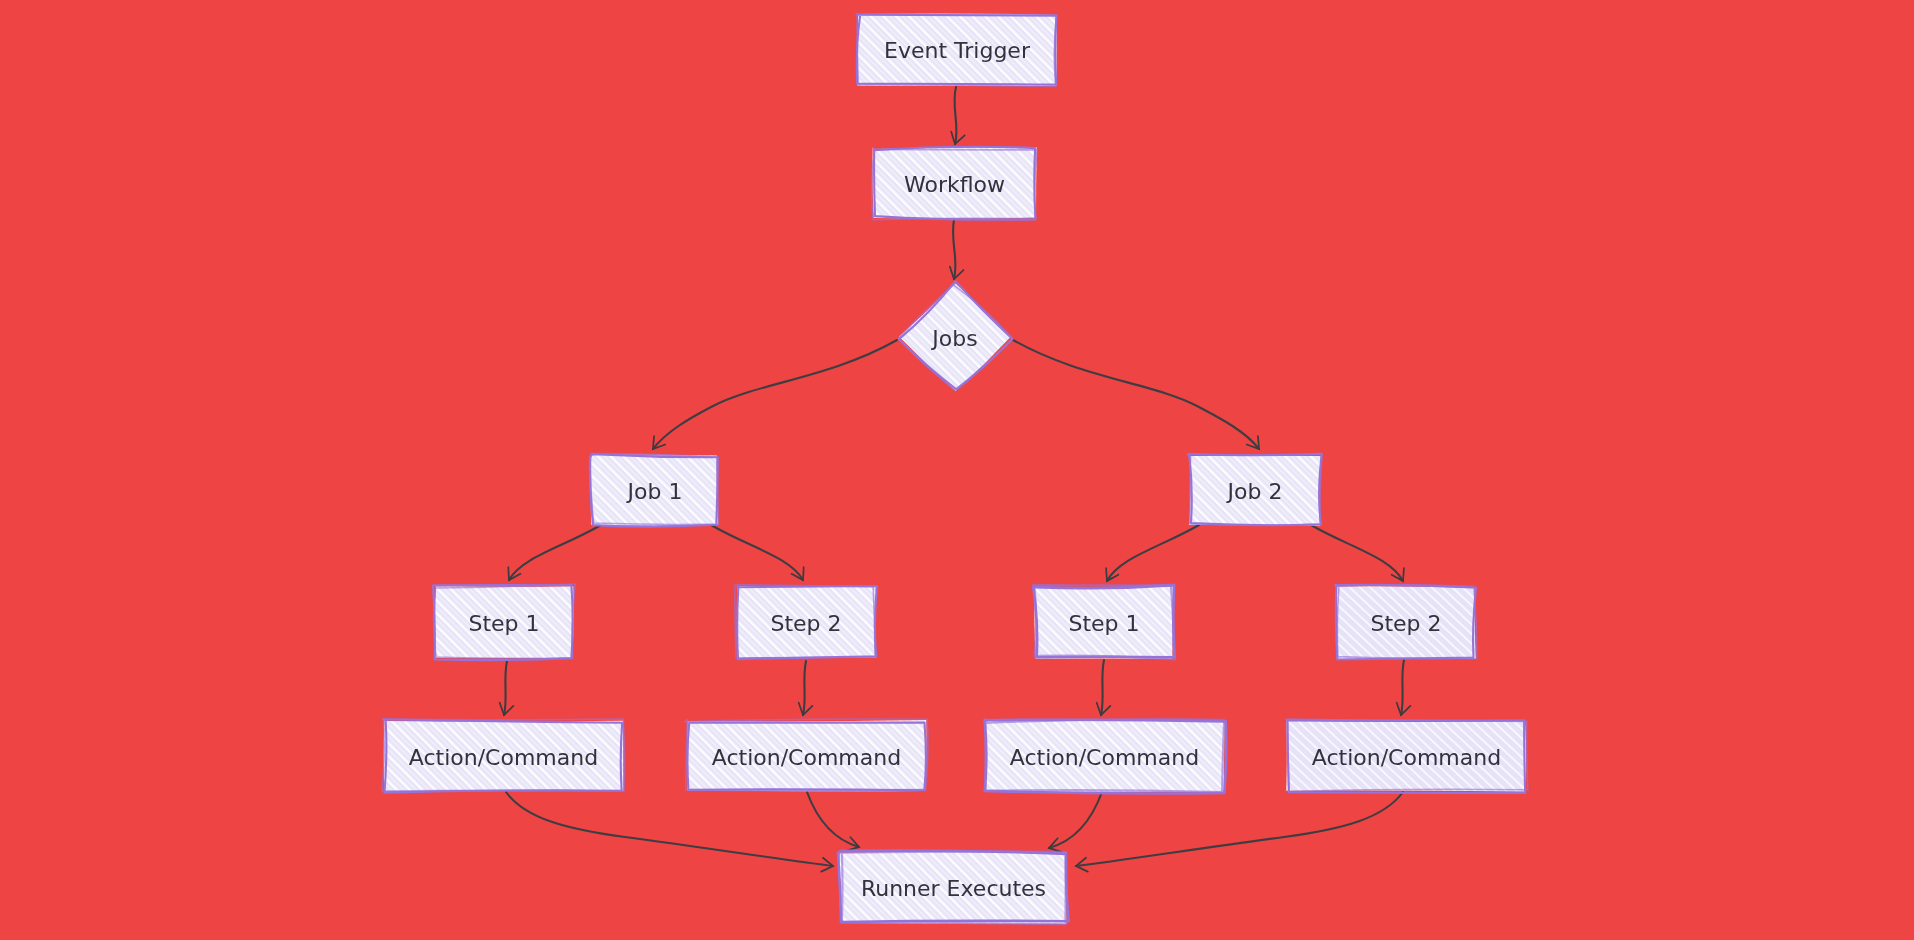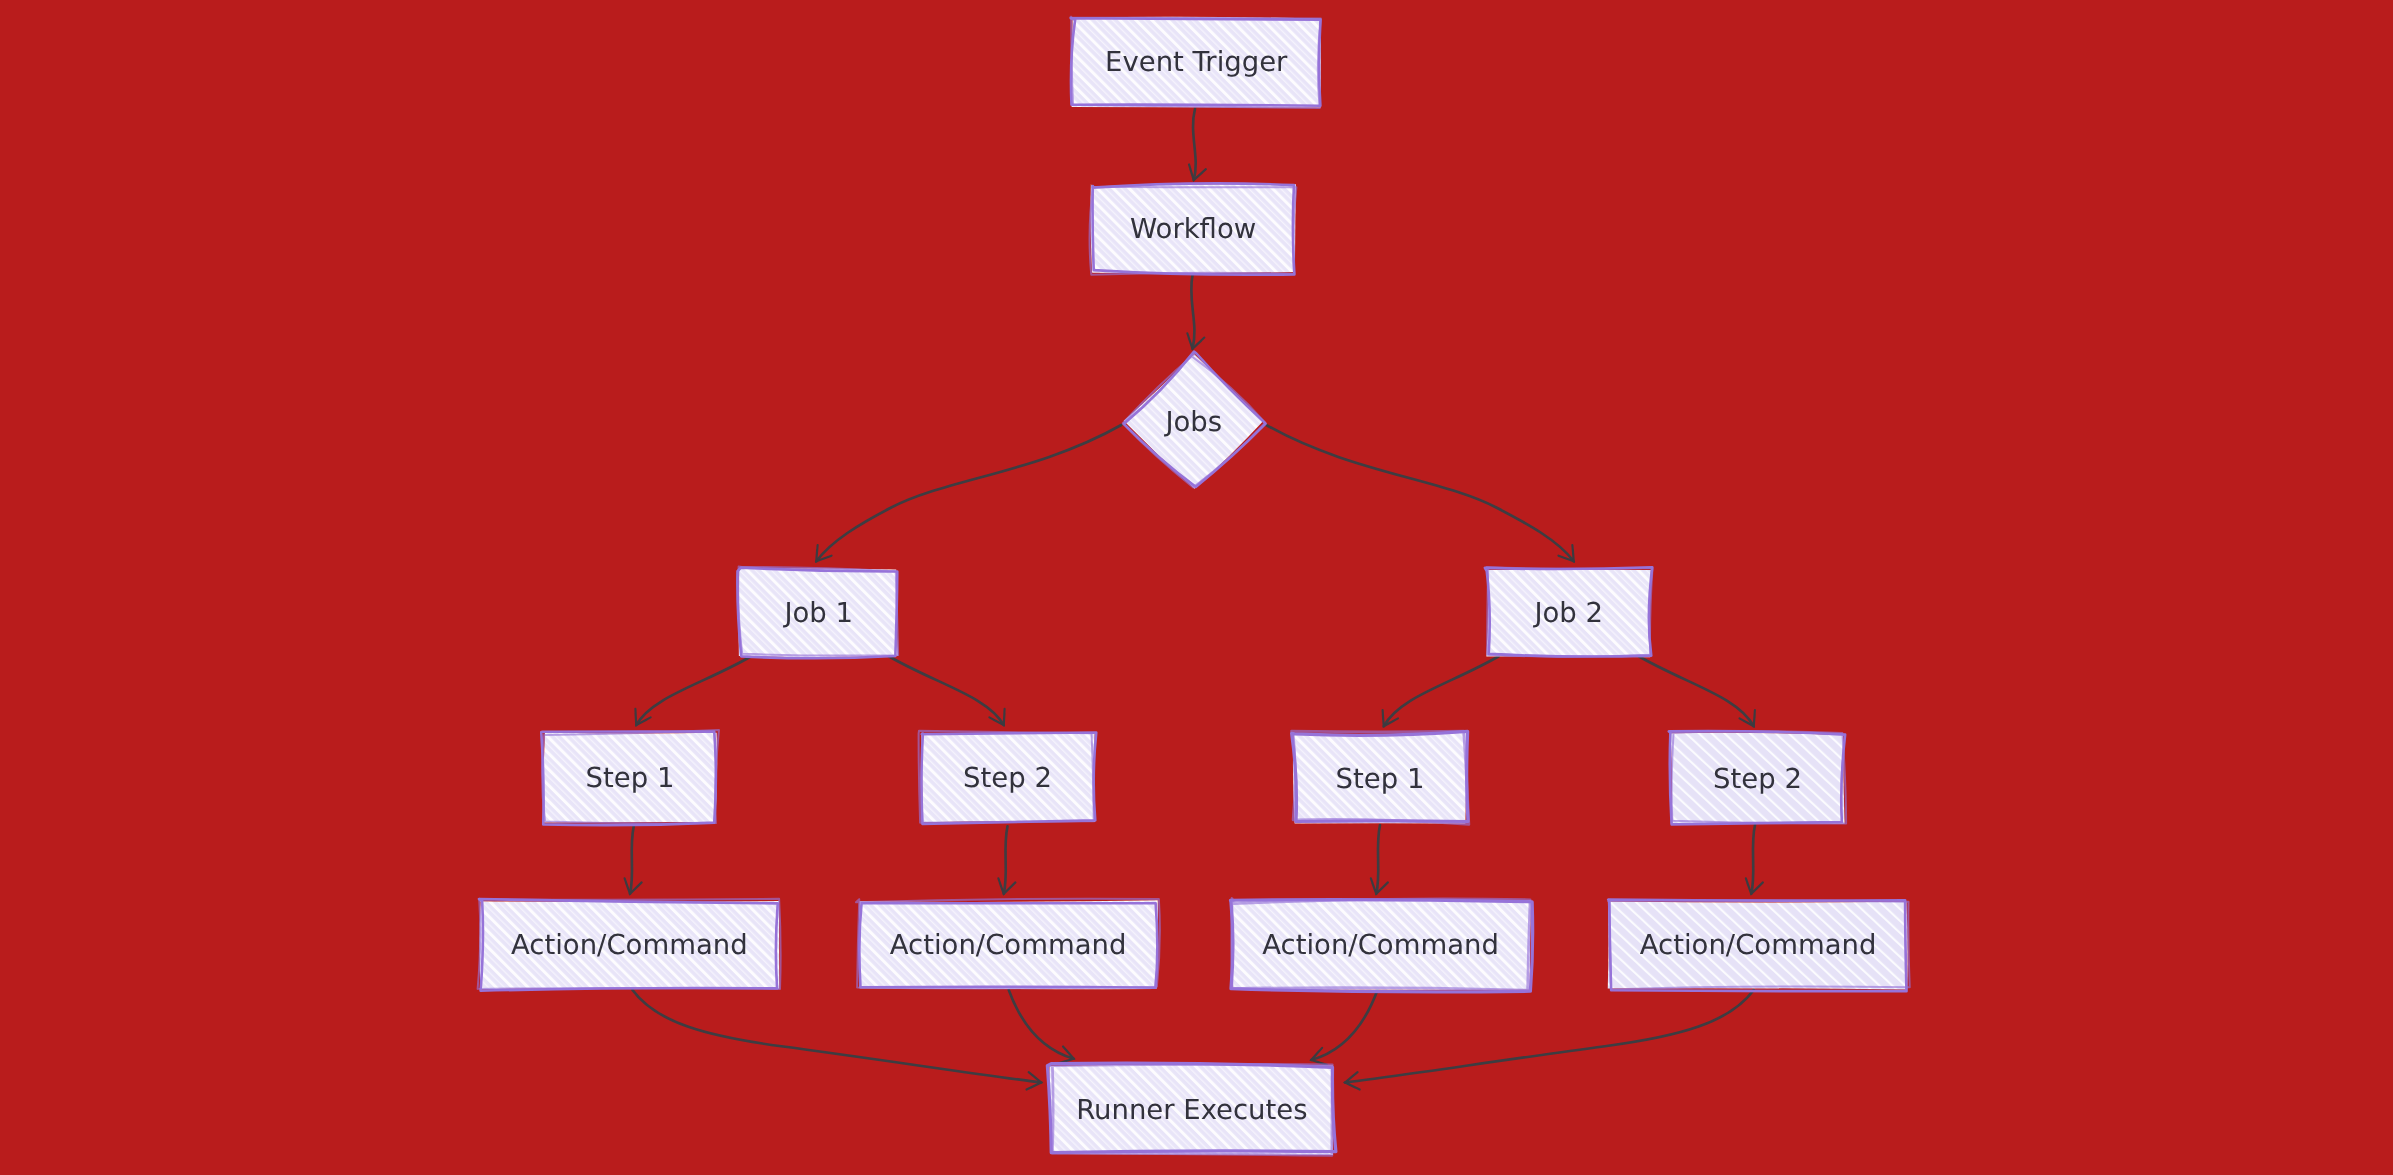--- a/index.html
+++ b/index.html
@@ -1,16 +1,16 @@
 <!DOCTYPE html>
 <html><head>
 <meta charset="utf-8">
 <style>
   html,body{margin:0;padding:0;background:#ffffff;}
-  .stage{width:1914px;height:940px;position:relative;background:#b91c1c;overflow:hidden;}
+  .stage{width:1914px;height:940px;position:relative;background:#ef4444;overflow:hidden;}
   svg{display:block;}
   .node-label{
     font-family:"DejaVu Sans","Liberation Sans",sans-serif;
     font-size:22px;
     fill:#32323c;
     text-anchor:middle;
   }
   .edge{fill:none;stroke:#3d3d42;stroke-width:2.1;stroke-linecap:round;}
   .node-fill{stroke:none;}
   .node-stroke{fill:none;stroke-linecap:round;stroke-linejoin:round;}

